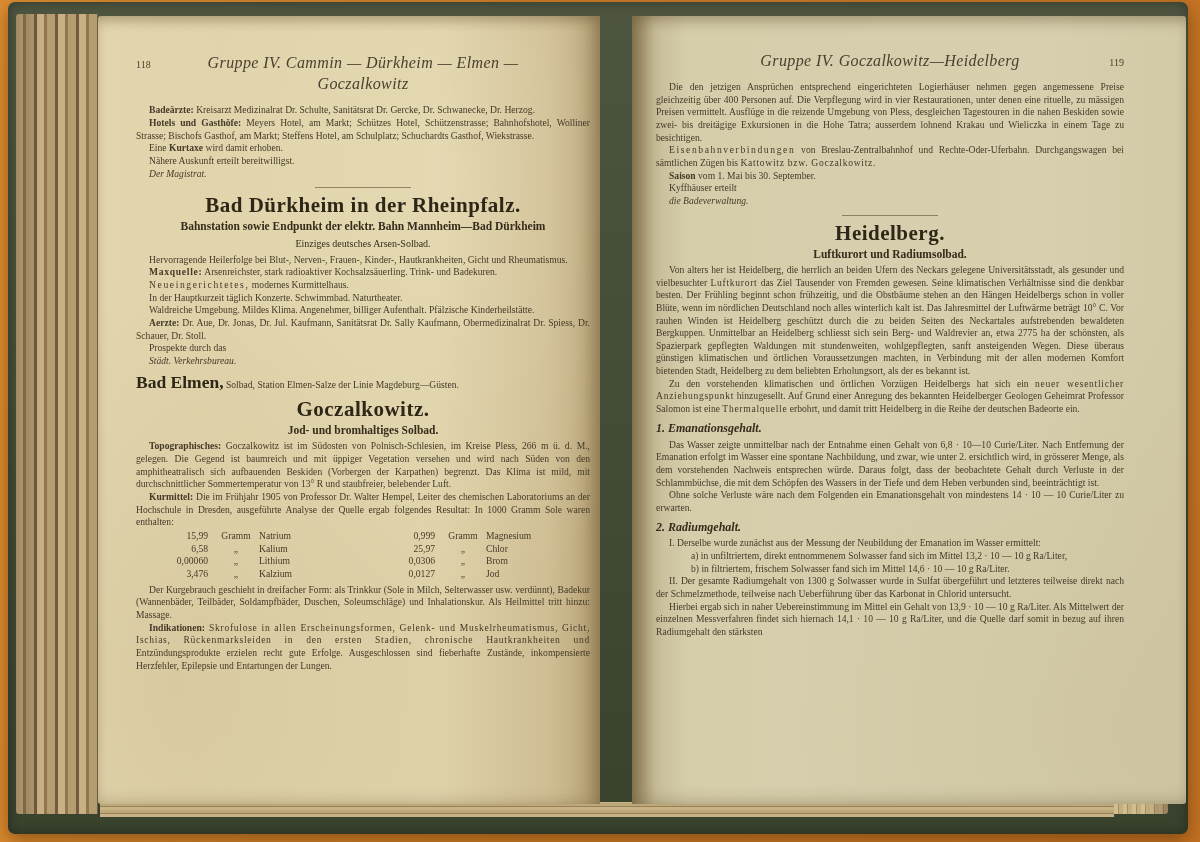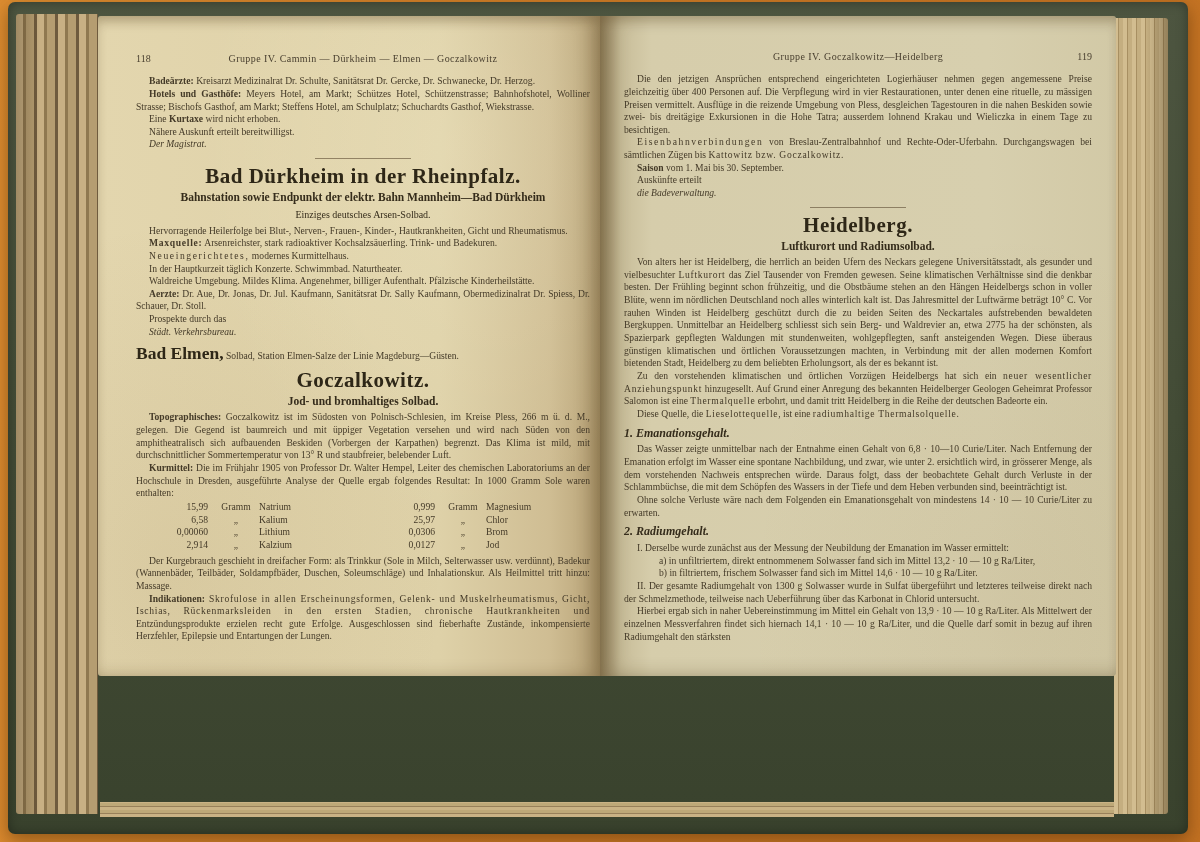--- a/index.html
+++ b/index.html
@@ -25,49 +25,50 @@
     position:absolute;right:20px;top:16px;width:54px;height:796px;
     background:
       linear-gradient(90deg,rgba(0,0,0,0) 60%,rgba(40,25,5,.3)),
       repeating-linear-gradient(90deg,#d2bd90 0 4px,#a78f62 4px 5px,#c4ae80 5px 9px);
     border-radius:0 3px 3px 0;
   }
   .edges-bottom{
     position:absolute;left:92px;top:800px;width:1014px;height:15px;
     background:repeating-linear-gradient(0deg,#c9b285 0 3px,#97805a 3px 4px,#bda878 4px 7px);
   }
-  .page{position:absolute;top:14px;height:660px;}
+  .page{position:absolute;top:14px;height:788px;}
   .page-left{
     left:90px;width:502px;border-radius:3px 0 0 3px;
     background:
       radial-gradient(ellipse at 15% 85%, rgba(130,100,50,.10), transparent 45%),
       radial-gradient(ellipse at 70% 20%, rgba(255,250,220,.20), transparent 50%),
       linear-gradient(90deg,#e3d6ae 0%,#ded1a8 68%,#cfbd93 90%,#b7a276 100%);
     box-shadow:inset -10px 0 16px rgba(70,45,15,.28), inset 0 6px 10px rgba(80,55,20,.18);
   }
   .page-right{
-    left:592px;width:516px;border-radius:0 3px 3px 0;
+    left:624px;width:516px;border-radius:0 3px 3px 0;
     background:
       radial-gradient(ellipse at 80% 90%, rgba(130,100,50,.08), transparent 45%),
       linear-gradient(90deg,#a99872 0%,#c8bd99 4%,#d6cdab 10%,#d7cfae 75%,#d2c9a6 100%);
     box-shadow:inset 12px 0 18px rgba(60,40,10,.32), inset 0 6px 10px rgba(80,55,20,.15);
+    padding-left:38px;
   }
   .content{
     position:absolute;color:#443a28;font-size:9.6px;line-height:1.32;
     text-align:justify;
   }
   .content-left{left:38px;top:36px;width:454px;}
   .content-right{left:24px;top:34px;width:468px;}
   p{margin:0;padding:0;}
   .para{text-indent:13px;}
   .b{font-weight:bold;}
   .sp{letter-spacing:1.6px;}
   .sp-l{letter-spacing:.7px;}
   .running-header{display:flex;align-items:baseline;margin-bottom:10px;color:#4a4030;}
-  .running-header .rh-text{flex:1;text-align:center;font-size:10px;letter-spacing:.4px;}
+  .running-header .rh-text{flex:1;text-align:center;font-style:italic;font-size:16px;letter-spacing:.4px;}
   .pagenum{width:44px;font-size:10px;}
   .pagenum.right{text-align:right;}
   .flexline{display:flex;justify-content:space-between;flex-direction:column;}
   .rule{width:96px;height:1px;background:rgba(80,62,38,.55);margin:7px auto 6px;}
   h1.main-title{
     font-size:21px;line-height:1.05;text-align:center;margin:6px 0 3px;
     font-weight:bold;color:#2e2717;letter-spacing:.5px;text-indent:0;
   }
   .subtitle{font-size:11.5px;font-weight:bold;text-align:center;margin:1px 0 2px;color:#352c1b;text-indent:0;}
   .tagline{font-size:10px;font-weight:normal;text-align:center;margin:3px 0 3px;color:#352c1b;text-indent:0;}
@@ -95,21 +96,21 @@
   <div class="page page-left">
     <div class="content content-left">
       <div class="running-header">
         <span class="pagenum">118</span>
         <span class="rh-text">Gruppe IV.  Cammin — Dürkheim — Elmen — Goczalkowitz</span>
         <span class="pagenum"></span>
       </div>
 
       <p class="para"><span class="b">Badeärzte:</span><span> Kreisarzt Medizinalrat Dr. Schulte, Sanitätsrat Dr. Gercke, Dr. Schwanecke, Dr. Herzog.</span></p>
       <p class="para"><span class="b">Hotels und Gasthöfe:</span><span> Meyers Hotel, am Markt; Schützes Hotel, Schützenstrasse; Bahnhofshotel, Wolliner Strasse; Bischofs Gasthof, am Markt; Steffens Hotel, am Schulplatz; Schuchardts Gasthof, Wiekstrasse.</span></p>
-      <p class="para"><span>Eine </span><span class="b">Kurtaxe</span><span> wird nicht erhoben.</span></p>
+      <p class="para"><span>Eine </span><span class="b">Kurtaxe</span><span> wird damit erhoben.</span></p>
       <p class="para flexline">
           <span>Nähere Auskunft erteilt bereitwilligst.</span>
           <span class="signature">Der Magistrat.</span>
         </p>
 
       <div class="rule"></div>
 
       <h1 class="main-title">Bad Dürkheim in der Rheinpfalz.</h1>
       <p class="subtitle">Bahnstation sowie Endpunkt der elektr. Bahn Mannheim—Bad Dürkheim</p>
       <p class="tagline">Einziges deutsches Arsen-Solbad.</p>
@@ -166,21 +167,21 @@
               <span class="aname">Lithium</span>
             </div>
           <div class="acell">
               <span class="aval">0,0306</span>
               <span class="aunit">„</span>
               <span class="aname">Brom</span>
             </div>
         </div>
         <div class="arow">
           <div class="acell">
-              <span class="aval">2,914</span>
+              <span class="aval">3,476</span>
               <span class="aunit">„</span>
               <span class="aname">Kalzium</span>
             </div>
           <div class="acell">
               <span class="aval">0,0127</span>
               <span class="aunit">„</span>
               <span class="aname">Jod</span>
             </div>
         </div>
       </div>
@@ -195,32 +196,31 @@
       <div class="running-header">
         <span class="pagenum"></span>
         <span class="rh-text">Gruppe IV.  Goczalkowitz—Heidelberg</span>
         <span class="pagenum right">119</span>
       </div>
 
       <p class="para"><span>Die den jetzigen Ansprüchen entsprechend eingerichteten Logierhäuser nehmen gegen angemessene Preise gleichzeitig über 400 Personen auf. Die Verpflegung wird in vier Restaurationen, unter denen eine rituelle, zu mässigen Preisen vermittelt. Ausflüge in die reizende Umgebung von Pless, desgleichen Tagestouren in die nahen Beskiden sowie zwei- bis dreitägige Exkursionen in die Hohe Tatra; ausserdem lohnend Krakau und Wieliczka in einem Tage zu besichtigen.</span></p>
       <p class="para"><span class="sp">Eisenbahnverbindungen</span><span> von Breslau-Zentralbahnhof und Rechte-Oder-Uferbahn. Durchgangswagen bei sämtlichen Zügen bis </span><span class="sp-l">Kattowitz bzw. Goczalkowitz</span><span>.</span></p>
       <p class="para"><span class="b">Saison</span><span> vom 1. Mai bis 30. September.</span></p>
       <p class="para flexline">
-          <span>Auskünfte erteilt</span>
+          <span>Kyffhäuser erteilt</span>
           <span class="signature">die Badeverwaltung.</span>
         </p>
 
       <div class="rule"></div>
 
       <h1 class="main-title">Heidelberg.</h1>
       <p class="subtitle">Luftkurort und Radiumsolbad.</p>
 
       <p class="para mt2"><span>Von alters her ist Heidelberg, die herrlich an beiden Ufern des Neckars gelegene Universitätsstadt, als gesunder und vielbesuchter </span><span class="sp-l">Luftkurort</span><span> das Ziel Tausender von Fremden gewesen. Seine klimatischen Verhältnisse sind die denkbar besten. Der Frühling beginnt schon frühzeitig, und die Obstbäume stehen an den Hängen Heidelbergs schon in voller Blüte, wenn im nördlichen Deutschland noch alles winterlich kalt ist. Das Jahresmittel der Luftwärme beträgt 10° C.  Vor rauhen Winden ist Heidelberg geschützt durch die zu beiden Seiten des Neckartales aufstrebenden bewaldeten Bergkuppen. Unmittelbar an Heidelberg schliesst sich sein Berg- und Waldrevier an, etwa 2775 ha der schönsten, als Spazierpark gepflegten Waldungen mit stundenweiten, wohlgepflegten, sanft ansteigenden Wegen. Diese überaus günstigen klimatischen und örtlichen Voraussetzungen machten, in Verbindung mit der allen modernen Komfort bietenden Stadt, Heidelberg zu dem beliebten Erholungsort, als der es bekannt ist.</span></p>
       <p class="para"><span>Zu den vorstehenden klimatischen und örtlichen Vorzügen Heidelbergs hat sich ein </span><span class="sp-l">neuer wesentlicher Anziehungspunkt</span><span> hinzugesellt.  Auf Grund einer Anregung des bekannten Heidelberger Geologen Geheimrat Professor Salomon ist eine </span><span class="sp-l">Thermalquelle</span><span> erbohrt, und damit tritt Heidelberg in die Reihe der deutschen Badeorte ein.</span></p>
-      <p class="para"><span>Diese Quelle, die </span><span class="sp-l">Lieselottequelle</span><span>, ist eine </span><span class="sp-l">radiumhaltige Thermalsolquelle</span><span>.</span></p>
 
       <p class="subhead">1. Emanationsgehalt.</p>
       <p class="para"><span>Das Wasser zeigte unmittelbar nach der Entnahme einen Gehalt von 6,8 · 10—10 Curie/Liter. Nach Entfernung der Emanation erfolgt im Wasser eine spontane Nachbildung, und zwar, wie unter 2. ersichtlich wird, in grösserer Menge, als dem vorstehenden Nachweis entsprechen würde. Daraus folgt, dass der beobachtete Gehalt durch Verluste in der Schlammbüchse, die mit dem Schöpfen des Wassers in der Tiefe und dem Heben verbunden sind, beeinträchtigt ist.</span></p>
       <p class="para"><span>Ohne solche Verluste wäre nach dem Folgenden ein Emanationsgehalt von mindestens 14 · 10 — 10 Curie/Liter zu erwarten.</span></p>
 
       <p class="subhead">2. Radiumgehalt.</p>
       <p class="para"><span>I. Derselbe wurde zunächst aus der Messung der Neubildung der Emanation im Wasser ermittelt:</span></p>
       <p class="para indent2"><span>a) in unfiltriertem, direkt entnommenem Solwasser fand sich im Mittel 13,2 · 10 — 10 g Ra/Liter,</span></p>
       <p class="para indent2"><span>b) in filtriertem, frischem Solwasser fand sich im Mittel 14,6 · 10 — 10 g Ra/Liter.</span></p>
       <p class="para"><span>II. Der gesamte Radiumgehalt von 1300 g Solwasser wurde in Sulfat übergeführt und letzteres teilweise direkt nach der Schmelzmethode, teilweise nach Ueberführung über das Karbonat in Chlorid untersucht.</span></p>

